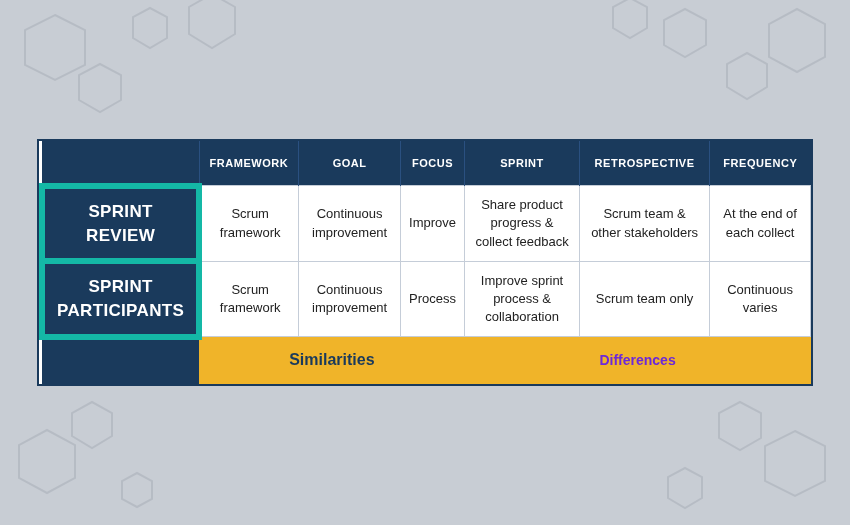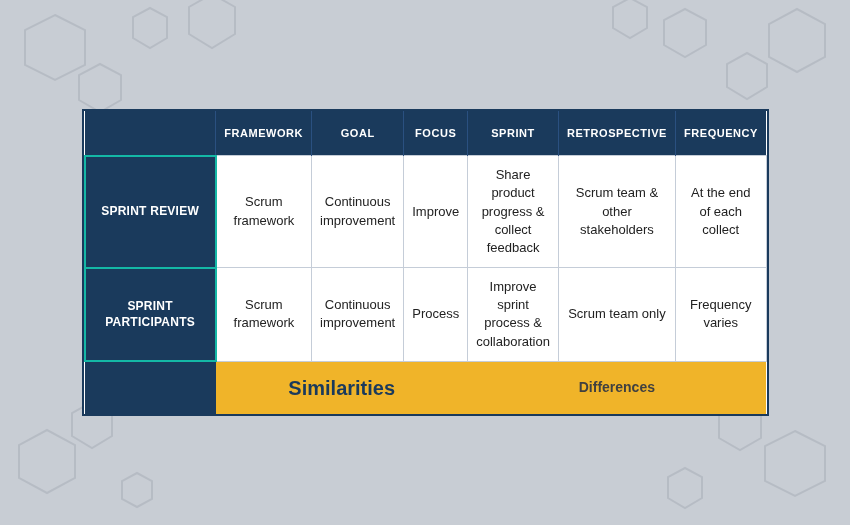--- a/index.html
+++ b/index.html
@@ -31,21 +31,21 @@
 
     .hex svg polygon {
       fill: none;
       stroke: #6b7280;
       stroke-width: 2;
     }
 
     .table-wrapper {
       position: relative;
       z-index: 10;
-      width: 687px;
+      width: 776px;
       border: 2px solid #1a3a5c;
       background: white;
     }
 
     table {
       width: 100%;
       border-collapse: collapse;
     }
 
     
@@ -77,45 +77,45 @@
       padding: 10px 8px;
       font-size: 13px;
       color: #222;
       line-height: 1.4;
     }
 
     tbody tr td.row-label {
       background-color: #1a3a5c;
       color: #ffffff;
       font-weight: 700;
-      font-size: 12px;
+      font-size: 17px;
       text-align: center;
       letter-spacing: 0.02em;
       padding: 10px 12px;
-      border: 2px solid #14b8a6;
+      border: 6px solid #14b8a6;
     }
 
     
     .bottom-row td {
       background-color: #1a3a5c;
       border: none !important;
     }
 
     .bottom-row td.similarities {
       background-color: #f0b429;
       color: #1a3a5c;
       font-weight: 700;
-      font-size: 20px;
+      font-size: 16px;
       text-align: center;
       padding: 12px 16px;
     }
 
     .bottom-row td.differences {
       background-color: #f0b429;
-      color: #404040;
+      color: #6d28d9;
       font-weight: 700;
       font-size: 14px;
       text-align: center;
       padding: 12px 8px;
     }
 
     .bottom-row td.empty-dark {
       background-color: #1a3a5c;
     }
   </style>
@@ -224,21 +224,21 @@
         <td>At the end of each collect</td>
       </tr>
 
       <tr>
         <td class="row-label">SPRINT PARTICIPANTS</td>
         <td>Scrum framework</td>
         <td>Continuous improvement</td>
         <td>Process</td>
         <td>Improve sprint process &amp; collaboration</td>
         <td>Scrum team only</td>
-        <td>Frequency varies</td>
+        <td>Continuous varies</td>
       </tr>
 
       <tr class="bottom-row">
         <td class="empty-dark"></td>
         <td class="similarities" colspan="3">Similarities</td>
         <td class="differences" colspan="3">Differences</td>
       </tr>
     </tbody>
   </table>
 </div>

